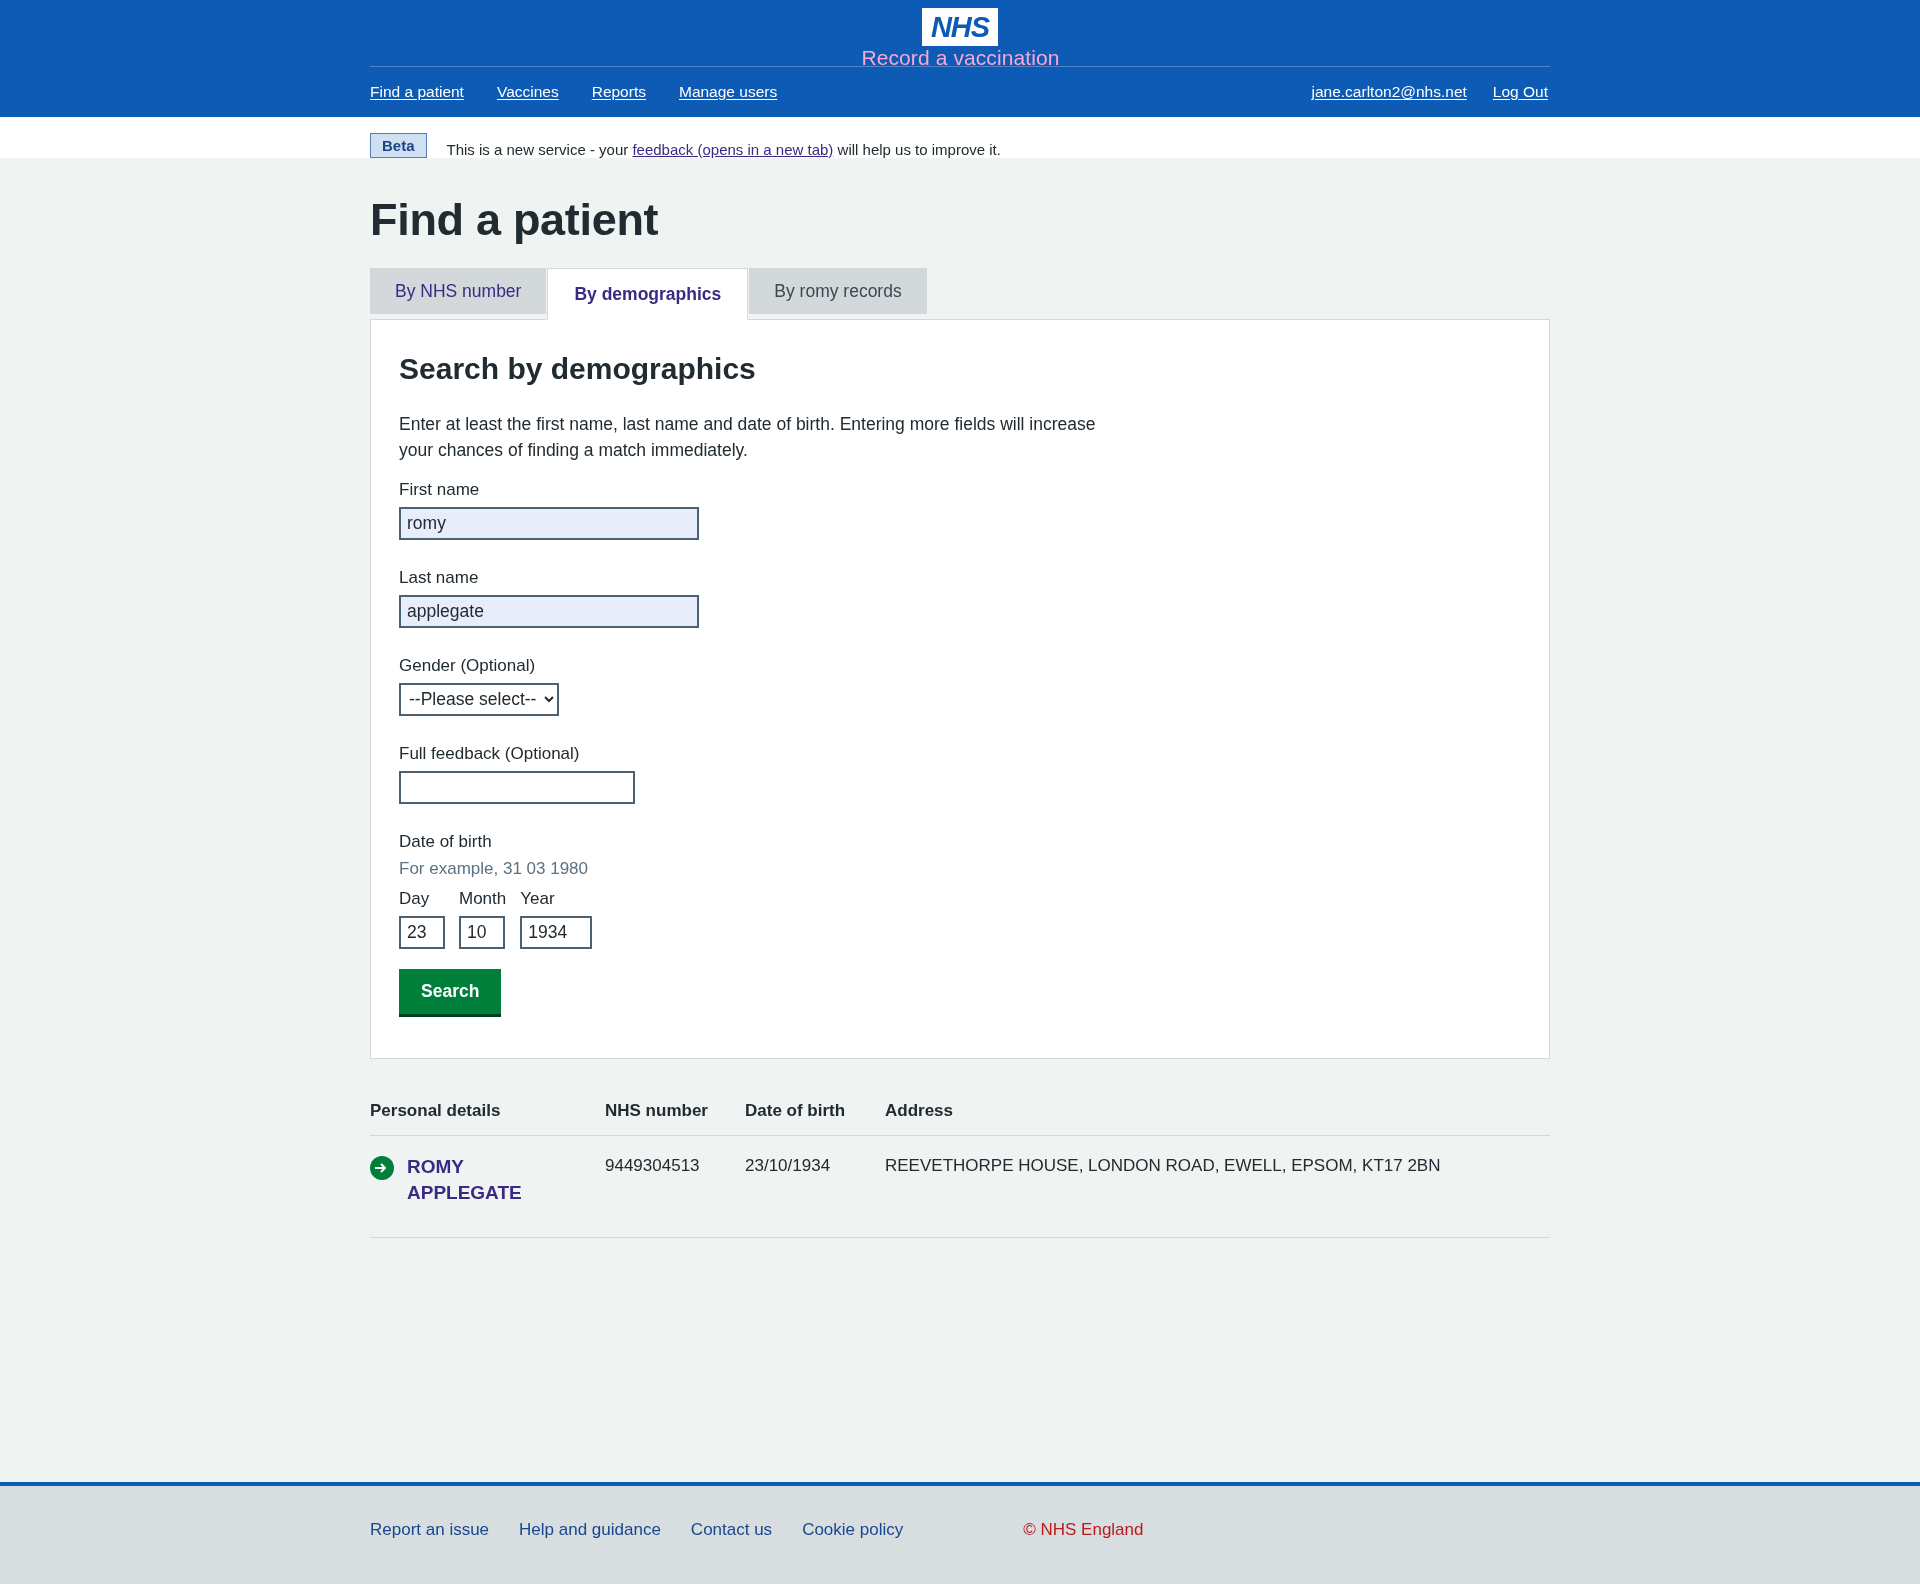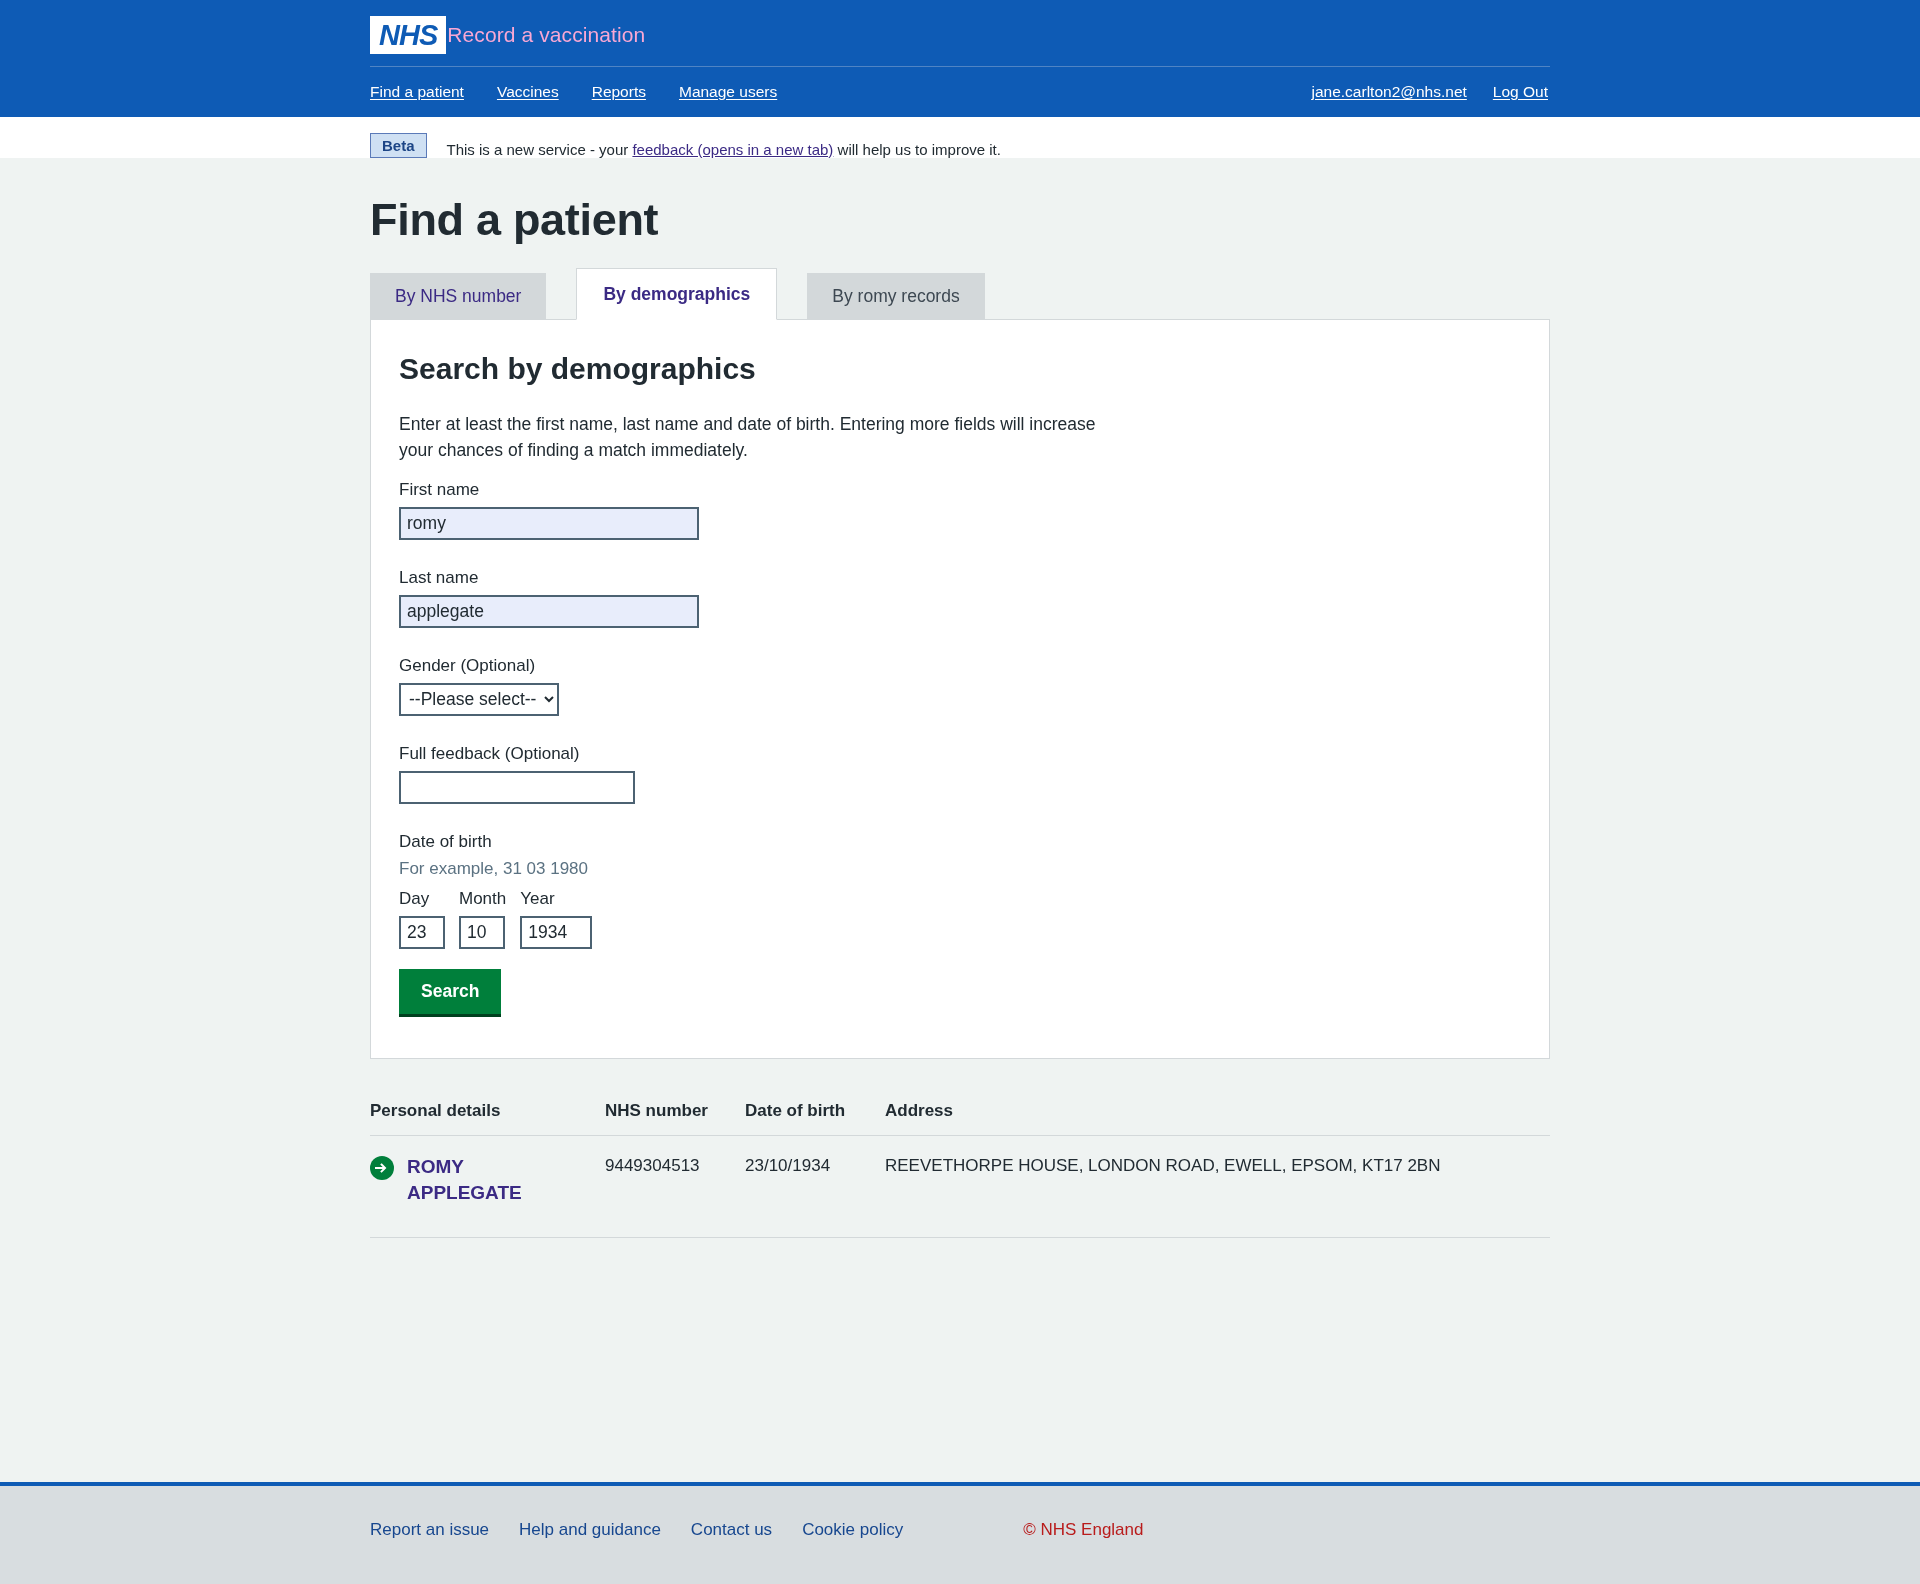--- a/index.html
+++ b/index.html
@@ -9,21 +9,21 @@
     background: #ffffff;
     font-family: "Liberation Sans", sans-serif;
   }
   body { -webkit-font-smoothing: antialiased; }
 
   .page { width: 1920px; min-height: 1584px; display: flex; flex-direction: column; background:#eff3f2; }
 
   
   .nhs-header { background: #0e5bb5; width: 100%; padding: 0; }
   .header-inner { width: 1180px; margin: 0 auto; padding-left: 0px; }
-  .header-top { display: flex; align-items: center; height: 62px; padding-top: 8px; }
+  .header-top { display: flex; align-items: center; height: 62px; padding-top: 8px; flex-direction: column; }
   .nhs-logo {
     background: #ffffff; color: #0e5bb5;
     font-family: "Liberation Sans", sans-serif;
     font-weight: bold; font-style: italic;
     font-size: 29px; letter-spacing: -1px;
     padding: 5px 9px 4px 9px;
     line-height: 1;
     display: inline-block;
   }
   .service-name {
@@ -54,21 +54,21 @@
   
   .main-band { flex: 1 0 auto; background: #eff3f2; width: 100%; padding-bottom: 26px; }
   .main-inner { width: 1180px; margin: 0 auto; }
 
   h1.page-title {
     font-size: 45px; color: #212b32; font-weight: bold;
     margin: 36px 0 22px 0; letter-spacing: -.3px;
   }
 
   
-  .tabs { display: flex; align-items: flex-end; position: relative; z-index: 2; gap: 29px; }
+  .tabs { display: flex; align-items: flex-start; position: relative; z-index: 2; }
   .tab {
     background: #d3d8da; padding: 12px 24px 12px 24px; font-size: 17.5px;
     color: #3b2a84; border: 1px solid transparent; border-bottom: none;
     margin-right: 1px; cursor: pointer;
   }
   .tab.visited { color: #3d4852; }
   .tab.active {
     background: #ffffff; color: #3b2a84; font-weight: bold;
     border: 1px solid #d3d8da; border-bottom: 1px solid #ffffff;
     margin-bottom: -1px; padding: 15px 26px 14px 26px;

